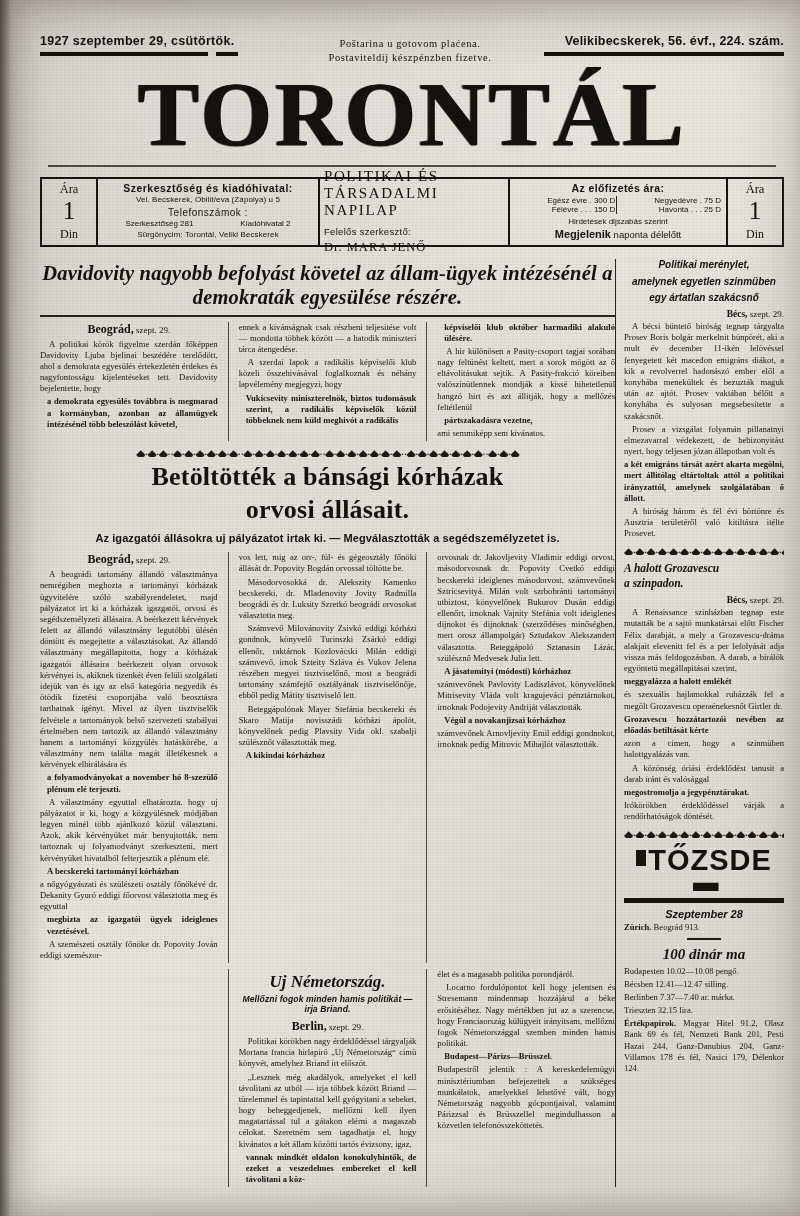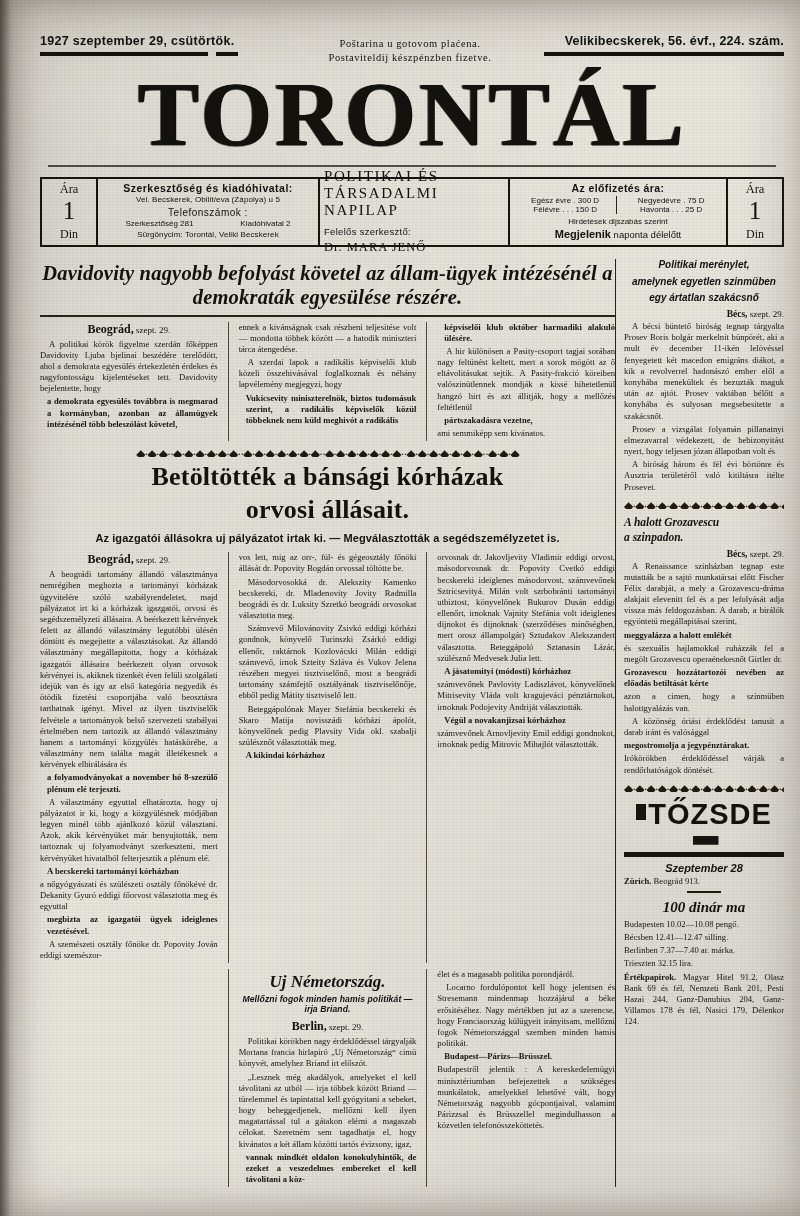--- a/index.html
+++ b/index.html
@@ -63,21 +63,21 @@
   .ib-ed .l3{font-size:10px;margin-top:3px;letter-spacing:.5px;}
   .ib-ed .l4{font-size:8px;margin-top:1px;display:flex;justify-content:space-around;}
   .ib-ed .l5{font-size:8px;margin-top:2px;letter-spacing:.1px;}
   .ib-title{flex:1;text-align:left;display:flex;flex-direction:column;justify-content:center;}
   .ib-title .main{font-family:"Liberation Serif",serif;font-size:15px;letter-spacing:1.6px;}
   .ib-title .sub{font-family:"Liberation Sans",sans-serif;font-size:9.5px;margin-top:7px;letter-spacing:.3px;}
   .ib-title .name{font-family:"Liberation Serif",serif;font-size:12.5px;margin-top:3px;letter-spacing:1px;}
   .ib-sub{width:208px;text-align:center;font-family:"Liberation Sans",sans-serif;}
   .ib-sub .h{font-size:10.5px;font-weight:bold;letter-spacing:.4px;}
   .ib-sub table{width:100%;border-collapse:collapse;font-size:8px;margin-top:2px;}
-  .ib-sub td{padding:0 1px;white-space:nowrap;}
+  .ib-sub td{padding:0 1px;white-space:nowrap;text-align:right;}
   .ib-sub td.r{border-left:1px solid #2a231a;padding-left:4px;}
   .ib-sub .ad{font-size:8px;margin-top:3px;}
   .ib-sub .app{font-size:9.5px;margin-top:2px;}
   .ib-sub .app b{font-size:11px;}
 
   
   .body{display:flex;margin-top:12px;}
   .mainzone{width:576px;}
   .sidebar{width:160px;padding-left:8px;border-left:1.5px solid #2a231a;}
 
@@ -292,20 +292,21 @@
 
     <div class="sidebar">
 
       <div>
         <div class="sb-h">Politikai merénylet,</div>
         <div class="sb-h">amelynek egyetlen szinmüben</div>
         <div class="sb-h">egy ártatlan szakácsnő</div>
         <div class="sb-dl"><b>Bécs,</b><span> szept. 29.</span></div>
         <p class="s">A bécsi büntető biróság tegnap tárgyalta Prosev Boris bolgár merkelnit bünpörét, aki a mult év december 11-ikén lelövéssel fenyegetett két macedon emigráns diákot, a kik a revolverrel hadonászó ember elől a konyhába menekültek és bezuzták maguk után az ajtót. Prosev vaktában bélőtt a konyhába és sulyosan megsebesitette a szakácsnőt.</p>
         <p class="s">Prosev a vizsgálat folyamán pillanatnyi elmezavarral védekezett, de bebizonyitást nyert, hogy teljesen józan állapotban volt és</p>
+        <p class="s b">a két emigráns társát azért akarta megölni, mert állitólag eltártoltak attól a politikai irányzattól, amelynek szolgálatában ő állott.</p>
         <p class="s">A biróság három és fél évi börtönre és Ausztria területéről való kitiltásra itélte Prosevet.</p>
       </div>
 
       <div class="dots">◆·◆·◆·◆·◆·◆·◆·◆·◆·◆·◆·◆·◆·◆·◆</div>
 
       <div>
         <div class="sb-h2">A halott Grozavescu</div>
         <div class="sb-h2" style="margin-top:-4px;">a szinpadon.</div>
         <div class="sb-dl"><b>Bécs,</b><span> szept. 29.</span></div>
         <p class="s">A Renaissance szinházban tegnap este mutatták be a sajtó munkatársai előtt Fischer Félix darabját, a mely a Grozavescu-dráma alakjait elevenitt fel és a per lefolyását adja vissza más feldogozásban. A darab, a birálók egyöntetü megállapitásai szerint,</p>

